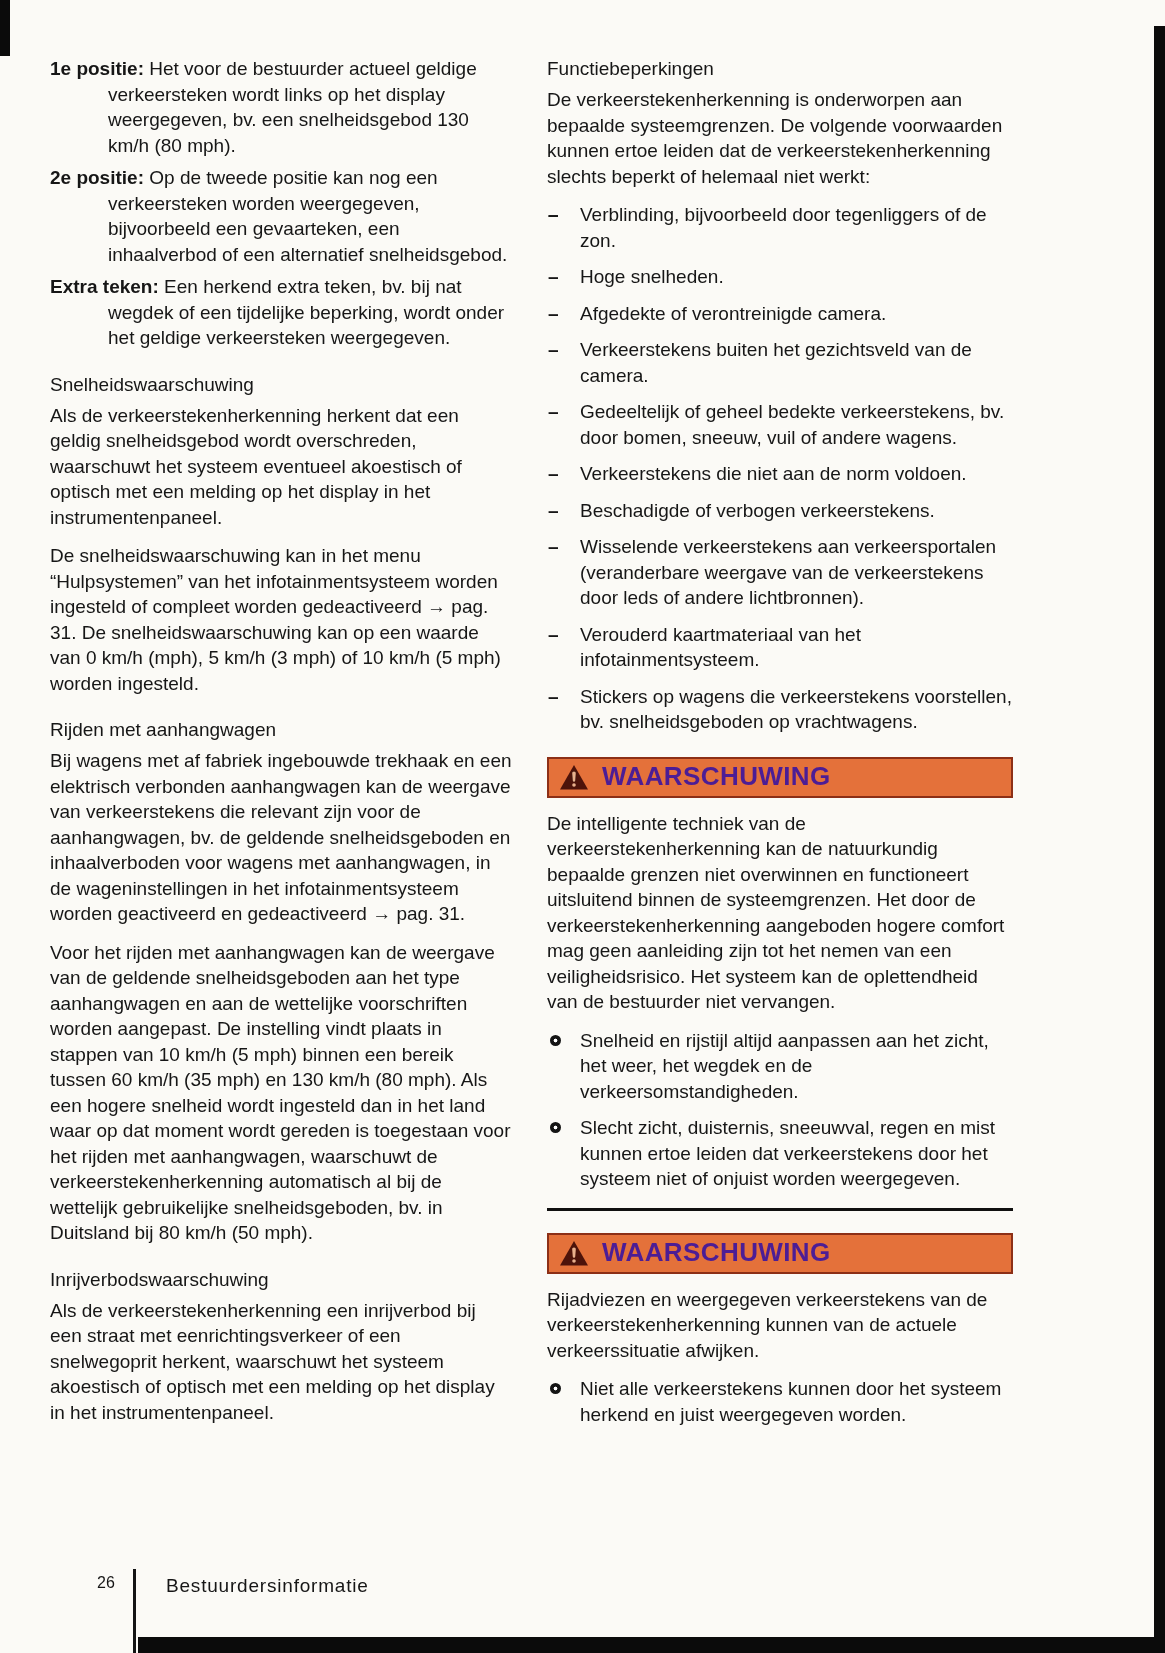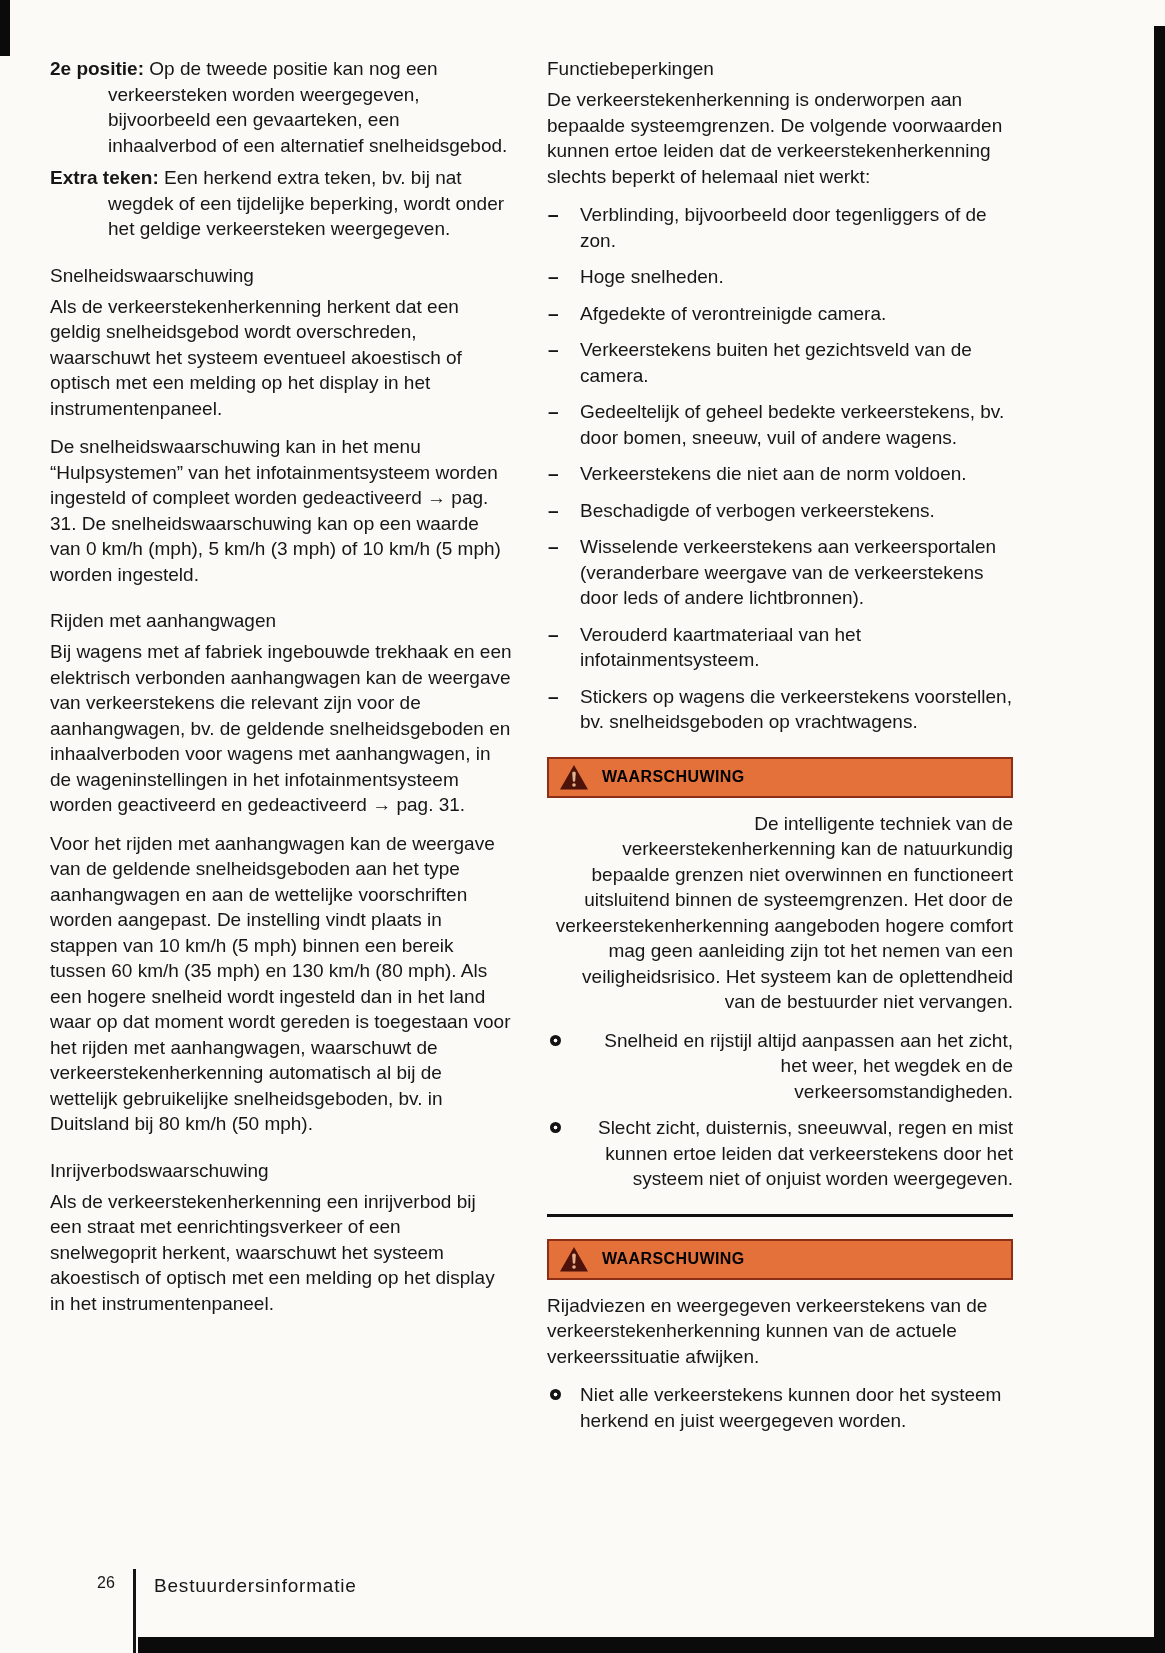--- a/index.html
+++ b/index.html
@@ -17,36 +17,40 @@
   h3{font-size:19px;line-height:25px;margin:21px 0 6px 0;font-weight:normal;}
   h3.first{margin-top:0;}
   ul{list-style:none;margin:2px 0 0 0;padding:0;}
   li{position:relative;padding-left:33px;margin:0 0 11px 0;}
   .dash-marker{position:absolute;left:1px;top:0;font-weight:bold;}
   .bullet{position:absolute;left:3px;top:7px;width:11px;height:11px;border-radius:50%;
     background:radial-gradient(circle at 50% 50%, #ffffff 0 1.6px, #141414 2.2px);}
   .warning{margin-top:22px;}
   .warn-header{display:flex;align-items:center;box-sizing:border-box;height:41px;
     background:#e4713a;border:2px solid #8c2f16;padding:0 10px;}
-  .warn-title{font-weight:bold;font-size:16px;color:#000000;letter-spacing:0.4px;margin-left:13px;}
+  .warn-title{font-weight:bold;font-size:26px;color:#4c1d95;letter-spacing:0.4px;margin-left:13px;}
   .warn-body{padding-top:13px;}
-  .warning.ruled .warn-body{border-bottom:3px solid #101010;padding-bottom:11px;text-align:right;}
+  .warning.ruled .warn-body{border-bottom:3px solid #101010;padding-bottom:5px;}
   .warn-body ul{margin-top:2px;}
   .footer-page{position:absolute;left:97px;top:1574px;font-size:16px;}
   .footer-rule{position:absolute;left:133px;top:1569px;width:3px;height:84px;background:#141414;}
-  .footer-section{position:absolute;left:154px;top:1575px;font-size:19px;letter-spacing:0.8px;}
+  .footer-section{position:absolute;left:166px;top:1575px;font-size:19px;letter-spacing:0.8px;}
   .edge-right{position:absolute;top:26px;right:0;width:11px;height:1627px;background:#0b0b0b;}
   .edge-bottom{position:absolute;left:138px;right:0;bottom:0;height:16px;background:#0b0b0b;}
   .edge-topleft{position:absolute;left:0;top:0;width:10px;height:56px;background:#0b0b0b;}
   .tri-icon{flex:0 0 auto;display:block;}
 </style>
 </head>
 <body>
 
 <div class="col col-left">
+  <div class="def">
+    <b>1e positie:</b>
+    <span>Het voor de bestuurder actueel geldige verkeersteken wordt links op het display weergegeven, bv. een snelheidsgebod 130 km/h (80 mph).</span>
+  </div>
   <div class="def">
     <b>2e positie:</b>
     <span>Op de tweede positie kan nog een verkeersteken worden weergegeven, bijvoorbeeld een gevaarteken, een inhaalverbod of een alternatief snelheidsgebod.</span>
   </div>
   <div class="def">
     <b>Extra teken:</b>
     <span>Een herkend extra teken, bv. bij nat wegdek of een tijdelijke beperking, wordt onder het geldige verkeersteken weergegeven.</span>
   </div>
 
 

